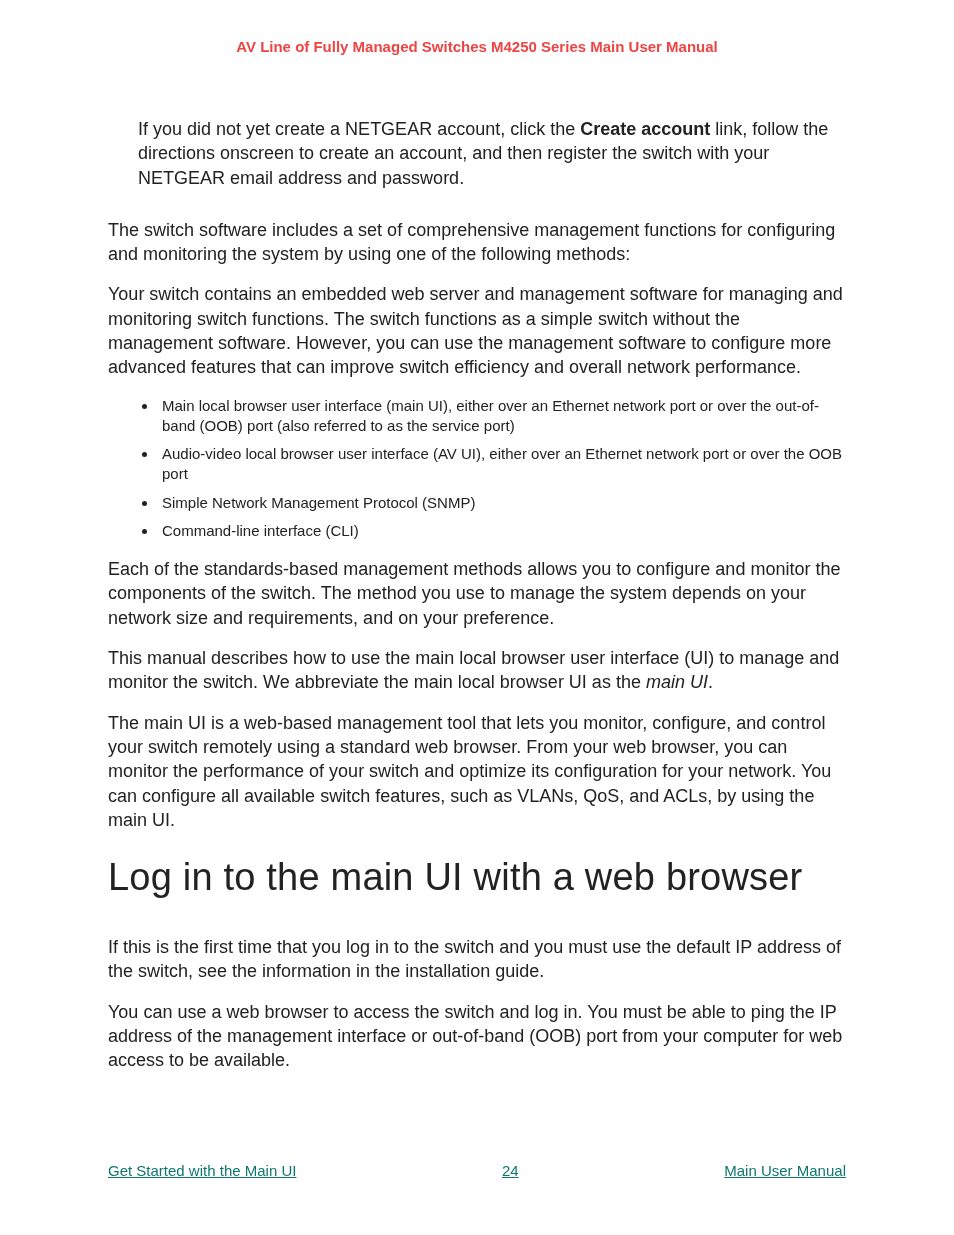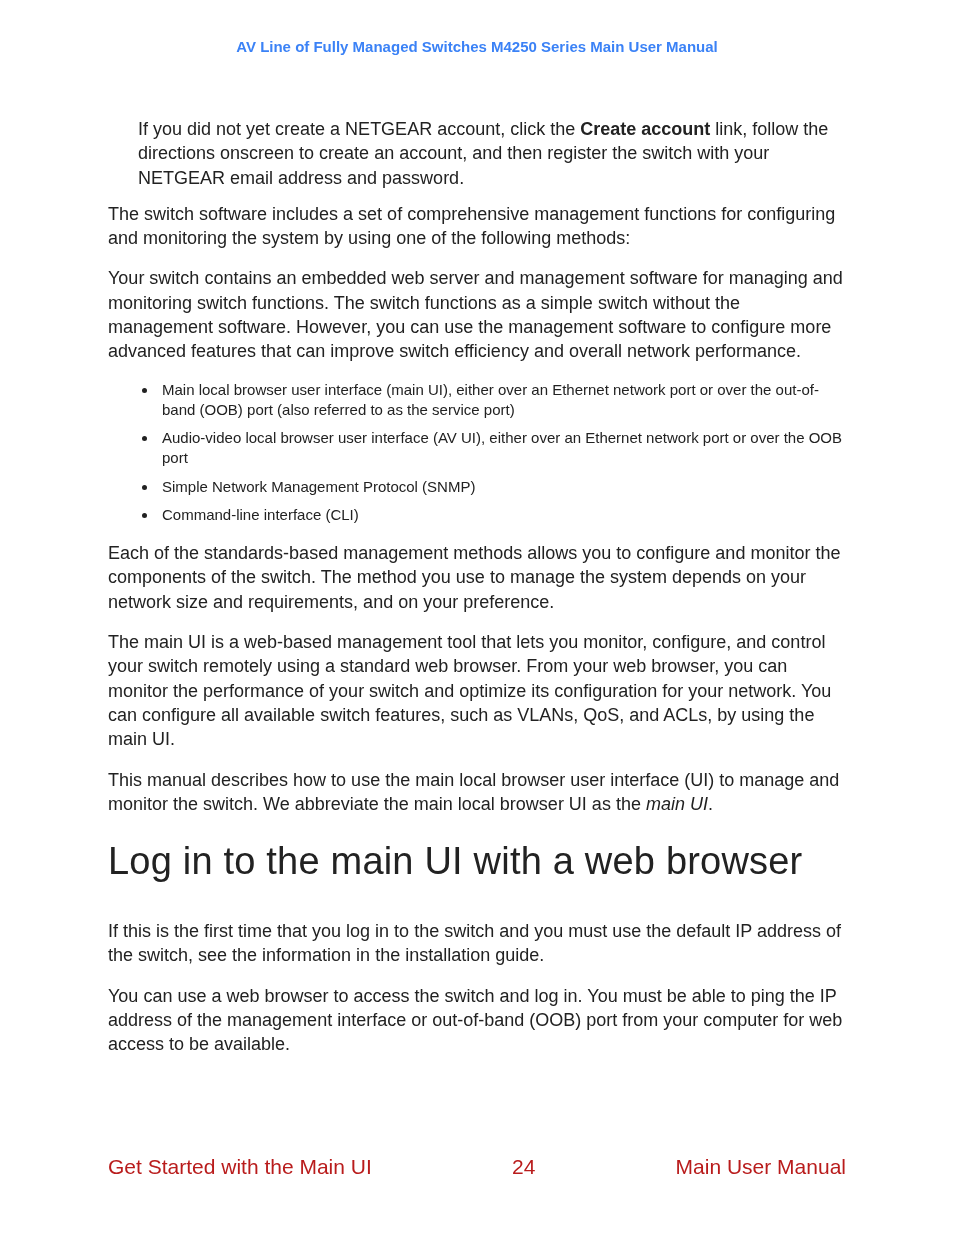--- a/index.html
+++ b/index.html
@@ -15,32 +15,32 @@
     position: relative;
   }
   .page {
     padding: 38px 108px 0 108px;
     box-sizing: border-box;
   }
   .header-title {
     text-align: center;
     font-weight: 700;
     font-size: 15px;
-    color: #3b82f6;
+    color: #ef4444;
     margin-bottom: 62px;
   }
   .para {
     font-size: 18px;
     line-height: 1.35;
     margin: 0 0 16px 0;
     color: #222;
   }
   .intro-para {
     margin-left: 30px;
-    margin-bottom: 12px;
+    margin-bottom: 28px;
   }
   .bold { font-weight: 700; }
   .italic { font-style: italic; }
   h1.section {
     font-weight: 300;
     font-size: 38px;
     color: #222;
     margin: 24px 0 36px 0;
     letter-spacing: 0.2px;
   }
@@ -56,22 +56,23 @@
     padding-left: 4px;
   }
   .footer {
     position: absolute;
     bottom: 56px;
     left: 108px;
     right: 108px;
     display: flex;
     justify-content: space-between;
     align-items: baseline;
-    font-size: 21px;
-    color: #b91c1c;
+    font-size: 15px;
+    color: #0f766e;
+    text-decoration: underline;
   }
   .footer .left { text-align: left; }
   .footer .center { text-align: center; flex: 0 0 auto; }
   .footer .right { text-align: center; margin-top: 48px; }
 </style>
 </head>
 <body>
 
 <div class="page">
   <div class="header-title">AV Line of Fully Managed Switches M4250 Series Main User Manual</div>
@@ -86,25 +87,25 @@
 
   <ul class="bullets">
     <li>Main local browser user interface (main UI), either over an Ethernet network port or over the out-of-band (OOB) port (also referred to as the service port)</li>
     <li>Audio-video local browser user interface (AV UI), either over an Ethernet network port or over the OOB port</li>
     <li>Simple Network Management Protocol (SNMP)</li>
     <li>Command-line interface (CLI)</li>
   </ul>
 
   <p class="para">Each of the standards-based management methods allows you to configure and monitor the components of the switch. The method you use to manage the system depends on your network size and requirements, and on your preference.</p>
 
-  <p class="para">The main UI is a web-based management tool that lets you monitor, configure, and control your switch remotely using a standard web browser. From your web browser, you can monitor the performance of your switch and optimize its configuration for your network. You can configure all available switch features, such as VLANs, QoS, and ACLs, by using the main UI.</p>
-
   <p class="para">
     <span>This manual describes how to use the main local browser user interface (UI) to manage and monitor the switch. We abbreviate the main local browser UI as the </span><span class="italic">main UI</span><span>.</span>
   </p>
+
+  <p class="para">The main UI is a web-based management tool that lets you monitor, configure, and control your switch remotely using a standard web browser. From your web browser, you can monitor the performance of your switch and optimize its configuration for your network. You can configure all available switch features, such as VLANs, QoS, and ACLs, by using the main UI.</p>
 
   <h1 class="section">Log in to the main UI with a web browser</h1>
 
   <p class="para">If this is the first time that you log in to the switch and you must use the default IP address of the switch, see the information in the installation guide.</p>
   <p class="para">You can use a web browser to access the switch and log in. You must be able to ping the IP address of the management interface or out-of-band (OOB) port from your computer for web access to be available.</p>
 </div>
 
 <div class="footer">
   <span class="left">Get Started with the Main UI</span>
   <span class="center">24</span>

